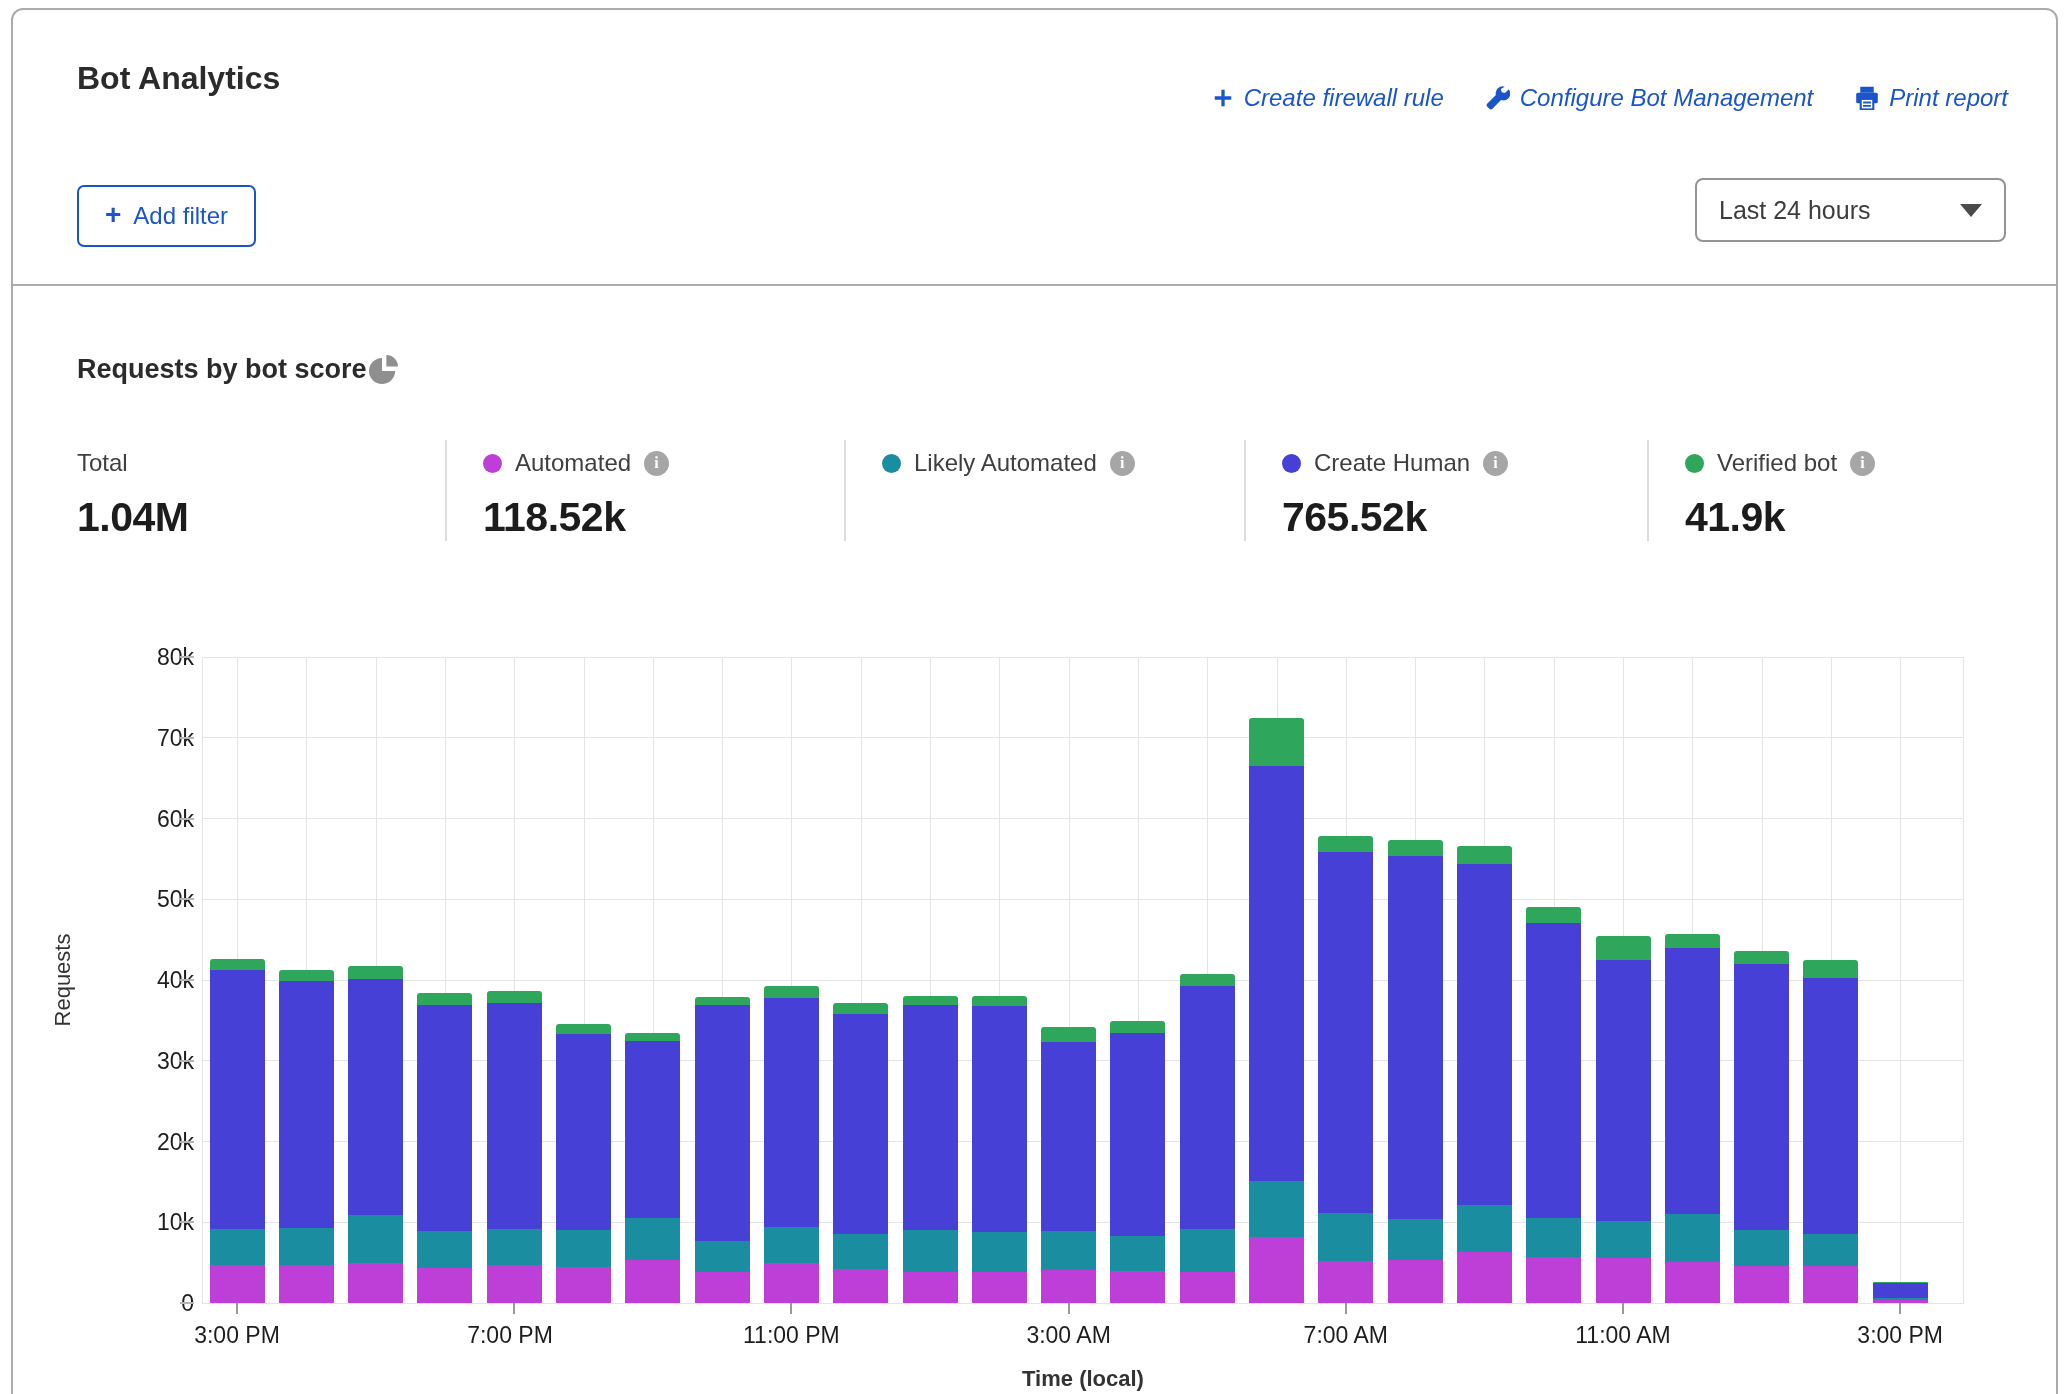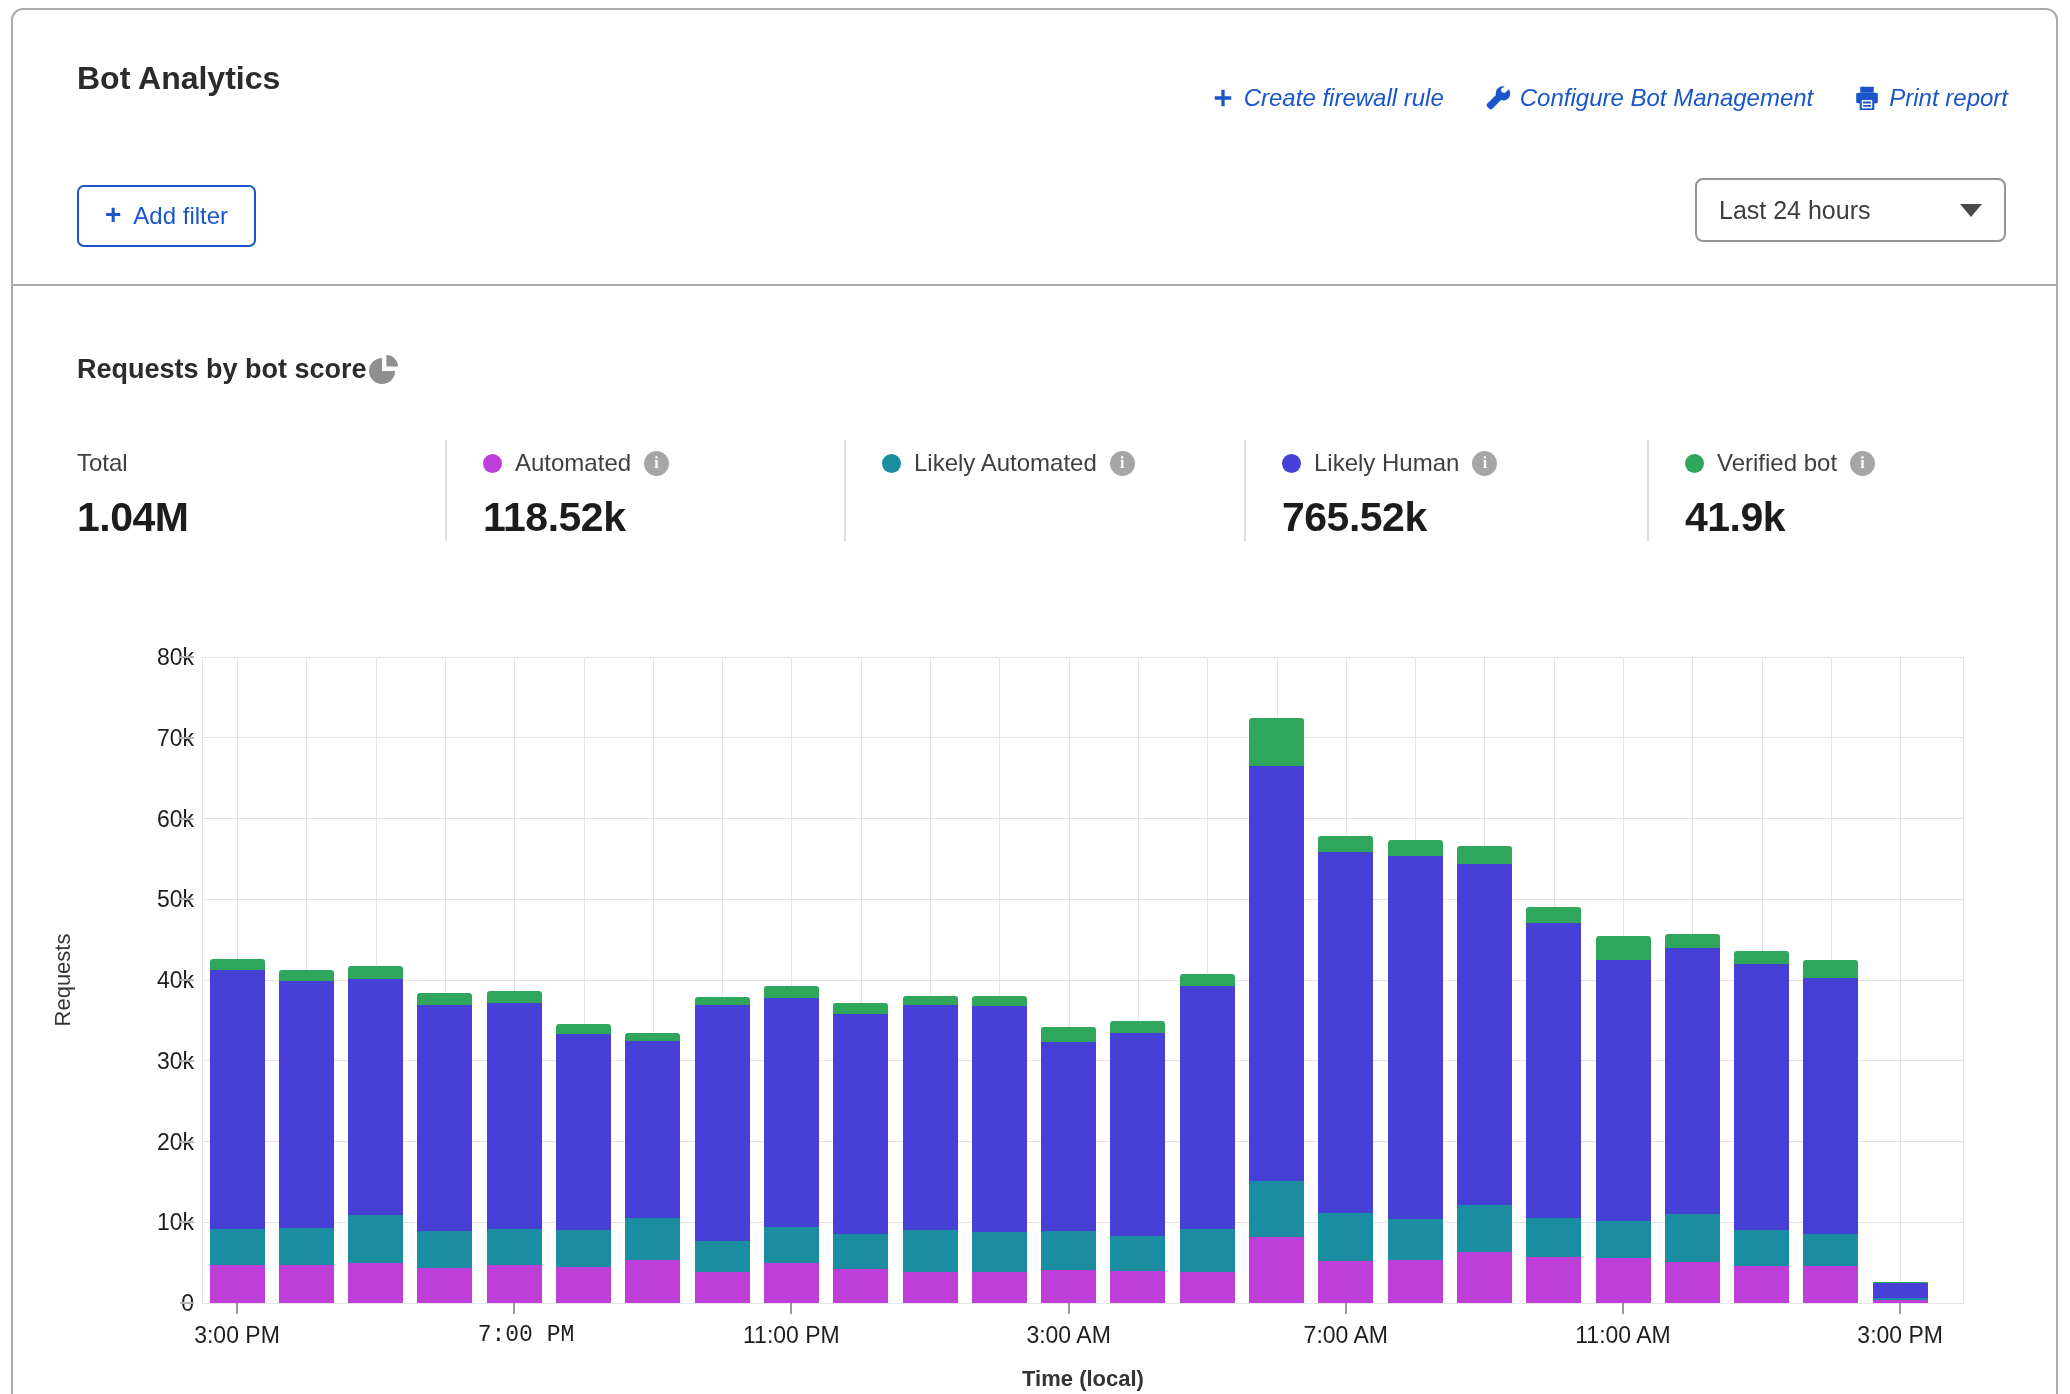--- a/index.html
+++ b/index.html
@@ -125,21 +125,21 @@
     <div class="stat-col">
       <div class="stat-label-row">
         <span class="dot" style="background: rgb(27, 141, 161);"></span>
         <span>Likely Automated</span>
         <span class="info-icon">i</span>
       </div>
     </div>
     <div class="stat-col">
       <div class="stat-label-row">
         <span class="dot" style="background: rgb(70, 64, 214);"></span>
-        <span>Likely Human</span>
+        <span>Create Human</span>
         <span class="info-icon">i</span>
       </div>
       <div class="stat-value">765.52k</div>
     </div>
     <div class="stat-col">
       <div class="stat-label-row">
         <span class="dot" style="background: rgb(46, 167, 92);"></span>
         <span>Verified bot</span>
         <span class="info-icon">i</span>
       </div>
@@ -301,21 +301,21 @@
       <div class="x-tick" style="left: 34px;"></div>
       <div class="x-tick" style="left: 311.2px;"></div>
       <div class="x-tick" style="left: 588.4px;"></div>
       <div class="x-tick" style="left: 865.6px;"></div>
       <div class="x-tick" style="left: 1142.8px;"></div>
       <div class="x-tick" style="left: 1420px;"></div>
       <div class="x-tick" style="left: 1697.2px;"></div>
     </div>
   <div class="x-labels">
       <div class="x-lab" style="left: 35px;">3:00 PM</div>
-      <div class="x-lab" style="left: 324px; font-family: Liberation Mono, monospace;">7:00 PM</div>
+      <div class="x-lab" style="left: 308px;">7:00 PM</div>
       <div class="x-lab" style="left: 589.4px;">11:00 PM</div>
       <div class="x-lab" style="left: 866.6px;">3:00 AM</div>
       <div class="x-lab" style="left: 1143.8px;">7:00 AM</div>
       <div class="x-lab" style="left: 1421px;">11:00 AM</div>
       <div class="x-lab" style="left: 1698.2px;">3:00 PM</div>
     </div>
   <div class="xlabel-title">Time (local)</div>
 
 <div class="y-dash" style="top: 1292px;"></div>
     <div class="y-dash" style="top: 1211.25px;"></div>

